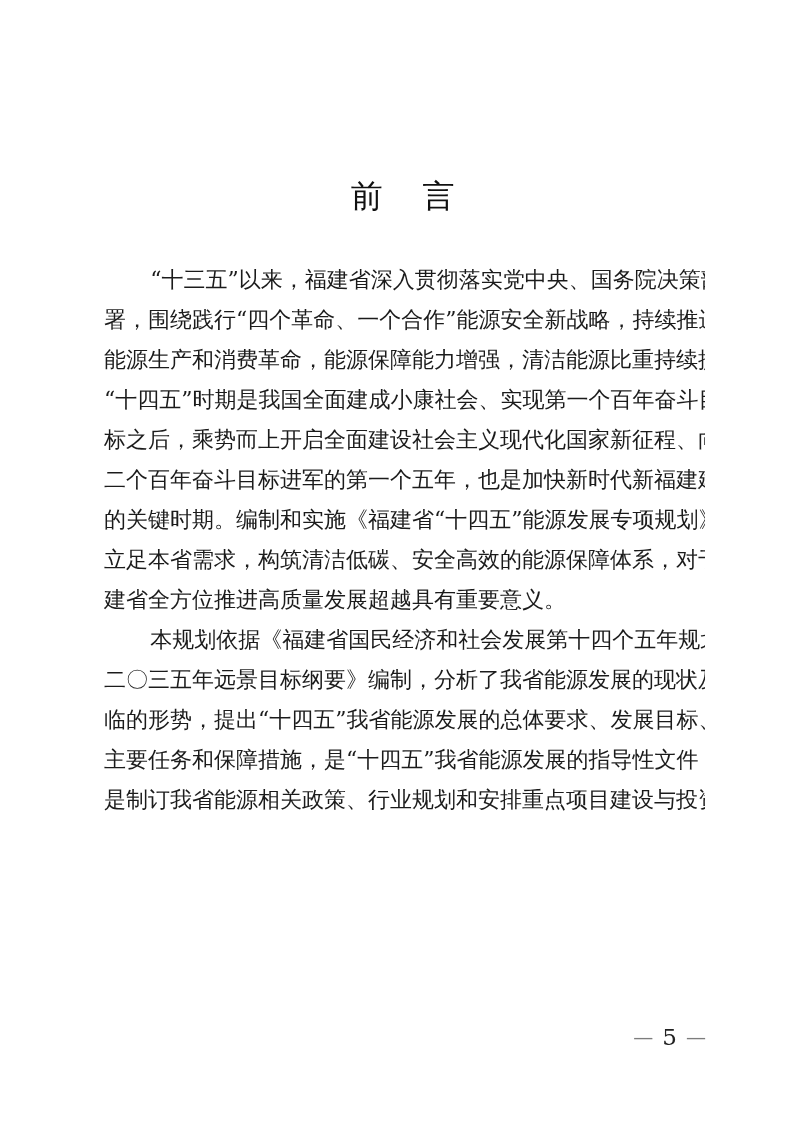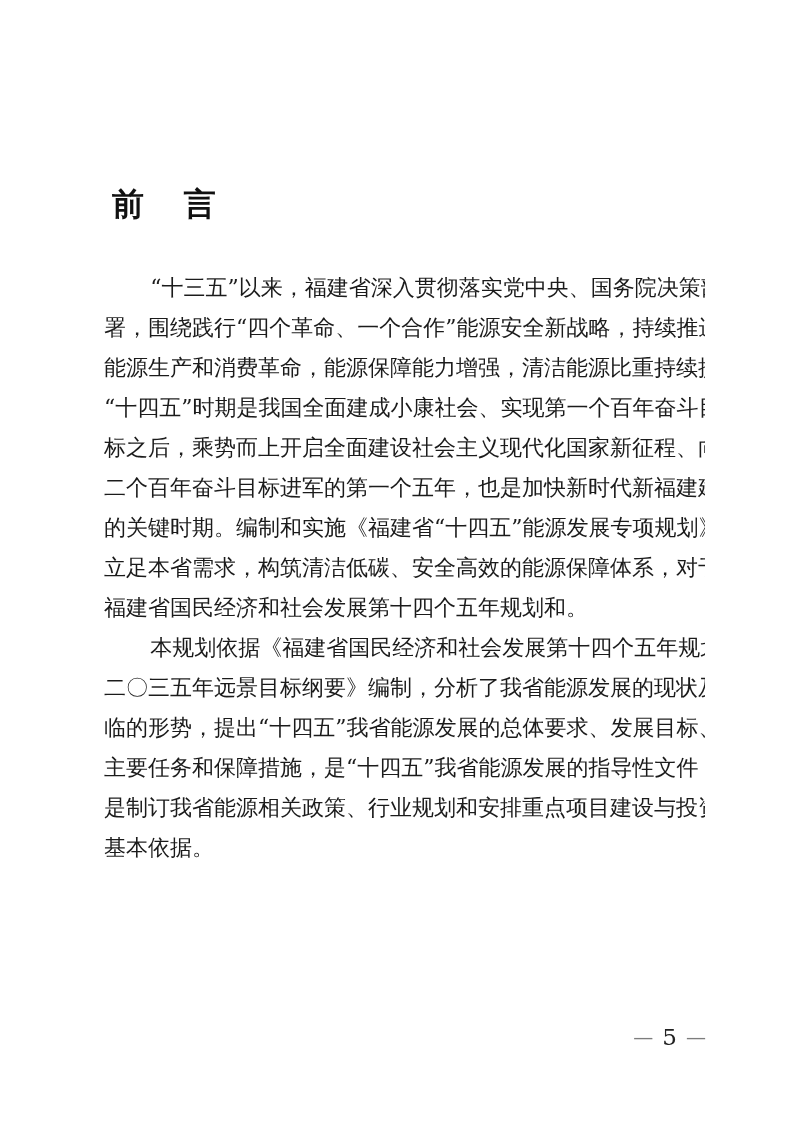--- a/index.html
+++ b/index.html
@@ -13,25 +13,25 @@
     height: 1133px;
     background: #ffffff;
     overflow: hidden;
     font-family: "DejaVu Serif", "Liberation Serif", serif;
     color: #1b1b1b;
   }
   .content {
     padding: 178px 95px 0 104px;
   }
   .page-title {
-    margin: 8px;
+    margin: 0;
     font-size: 32px;
     line-height: 36px;
-    font-weight: bold;
-    text-align: left;
+    font-weight: normal;
+    text-align: center;
     letter-spacing: 0.12em;
     color: #111111;
     white-space: pre;
   }
   .doc-body {
     margin-top: 46px;
     font-size: 22px;
     color: #1b1b1b;
   }
   .para {
@@ -83,30 +83,29 @@
 
       <div class="para">
         <div class="line first">“十三五”以来，福建省深入贯彻落实党中央、国务院决策部</div>
         <div class="line">署，围绕践行“四个革命、一个合作”能源安全新战略，持续推进</div>
         <div class="line">能源生产和消费革命，能源保障能力增强，清洁能源比重持续提升。</div>
         <div class="line">“十四五”时期是我国全面建成小康社会、实现第一个百年奋斗目</div>
         <div class="line">标之后，乘势而上开启全面建设社会主义现代化国家新征程、向第</div>
         <div class="line">二个百年奋斗目标进军的第一个五年，也是加快新时代新福建建设</div>
         <div class="line">的关键时期。编制和实施《福建省“十四五”能源发展专项规划》，</div>
         <div class="line">立足本省需求，构筑清洁低碳、安全高效的能源保障体系，对于福</div>
-        <div class="line lastline">福建省国民经济和社会发展第十四个五年规划和。</div>
+        <div class="line lastline">建省全方位推进高质量发展超越具有重要意义。</div>
       </div>
 
       <div class="para">
         <div class="line first">本规划依据《福建省国民经济和社会发展第十四个五年规划和</div>
         <div class="line">二〇三五年远景目标纲要》编制，分析了我省能源发展的现状及面</div>
         <div class="line">临的形势，提出“十四五”我省能源发展的总体要求、发展目标、</div>
         <div class="line">主要任务和保障措施，是“十四五”我省能源发展的指导性文件，</div>
         <div class="line">是制订我省能源相关政策、行业规划和安排重点项目建设与投资的</div>
-        <div class="line lastline">基本依据。</div>
       </div>
 
 
     </div>
   </div>
 
   <div class="footer">
     <span class="dash">—</span>
     <span class="num">5</span>
     <span class="dash">—</span>

